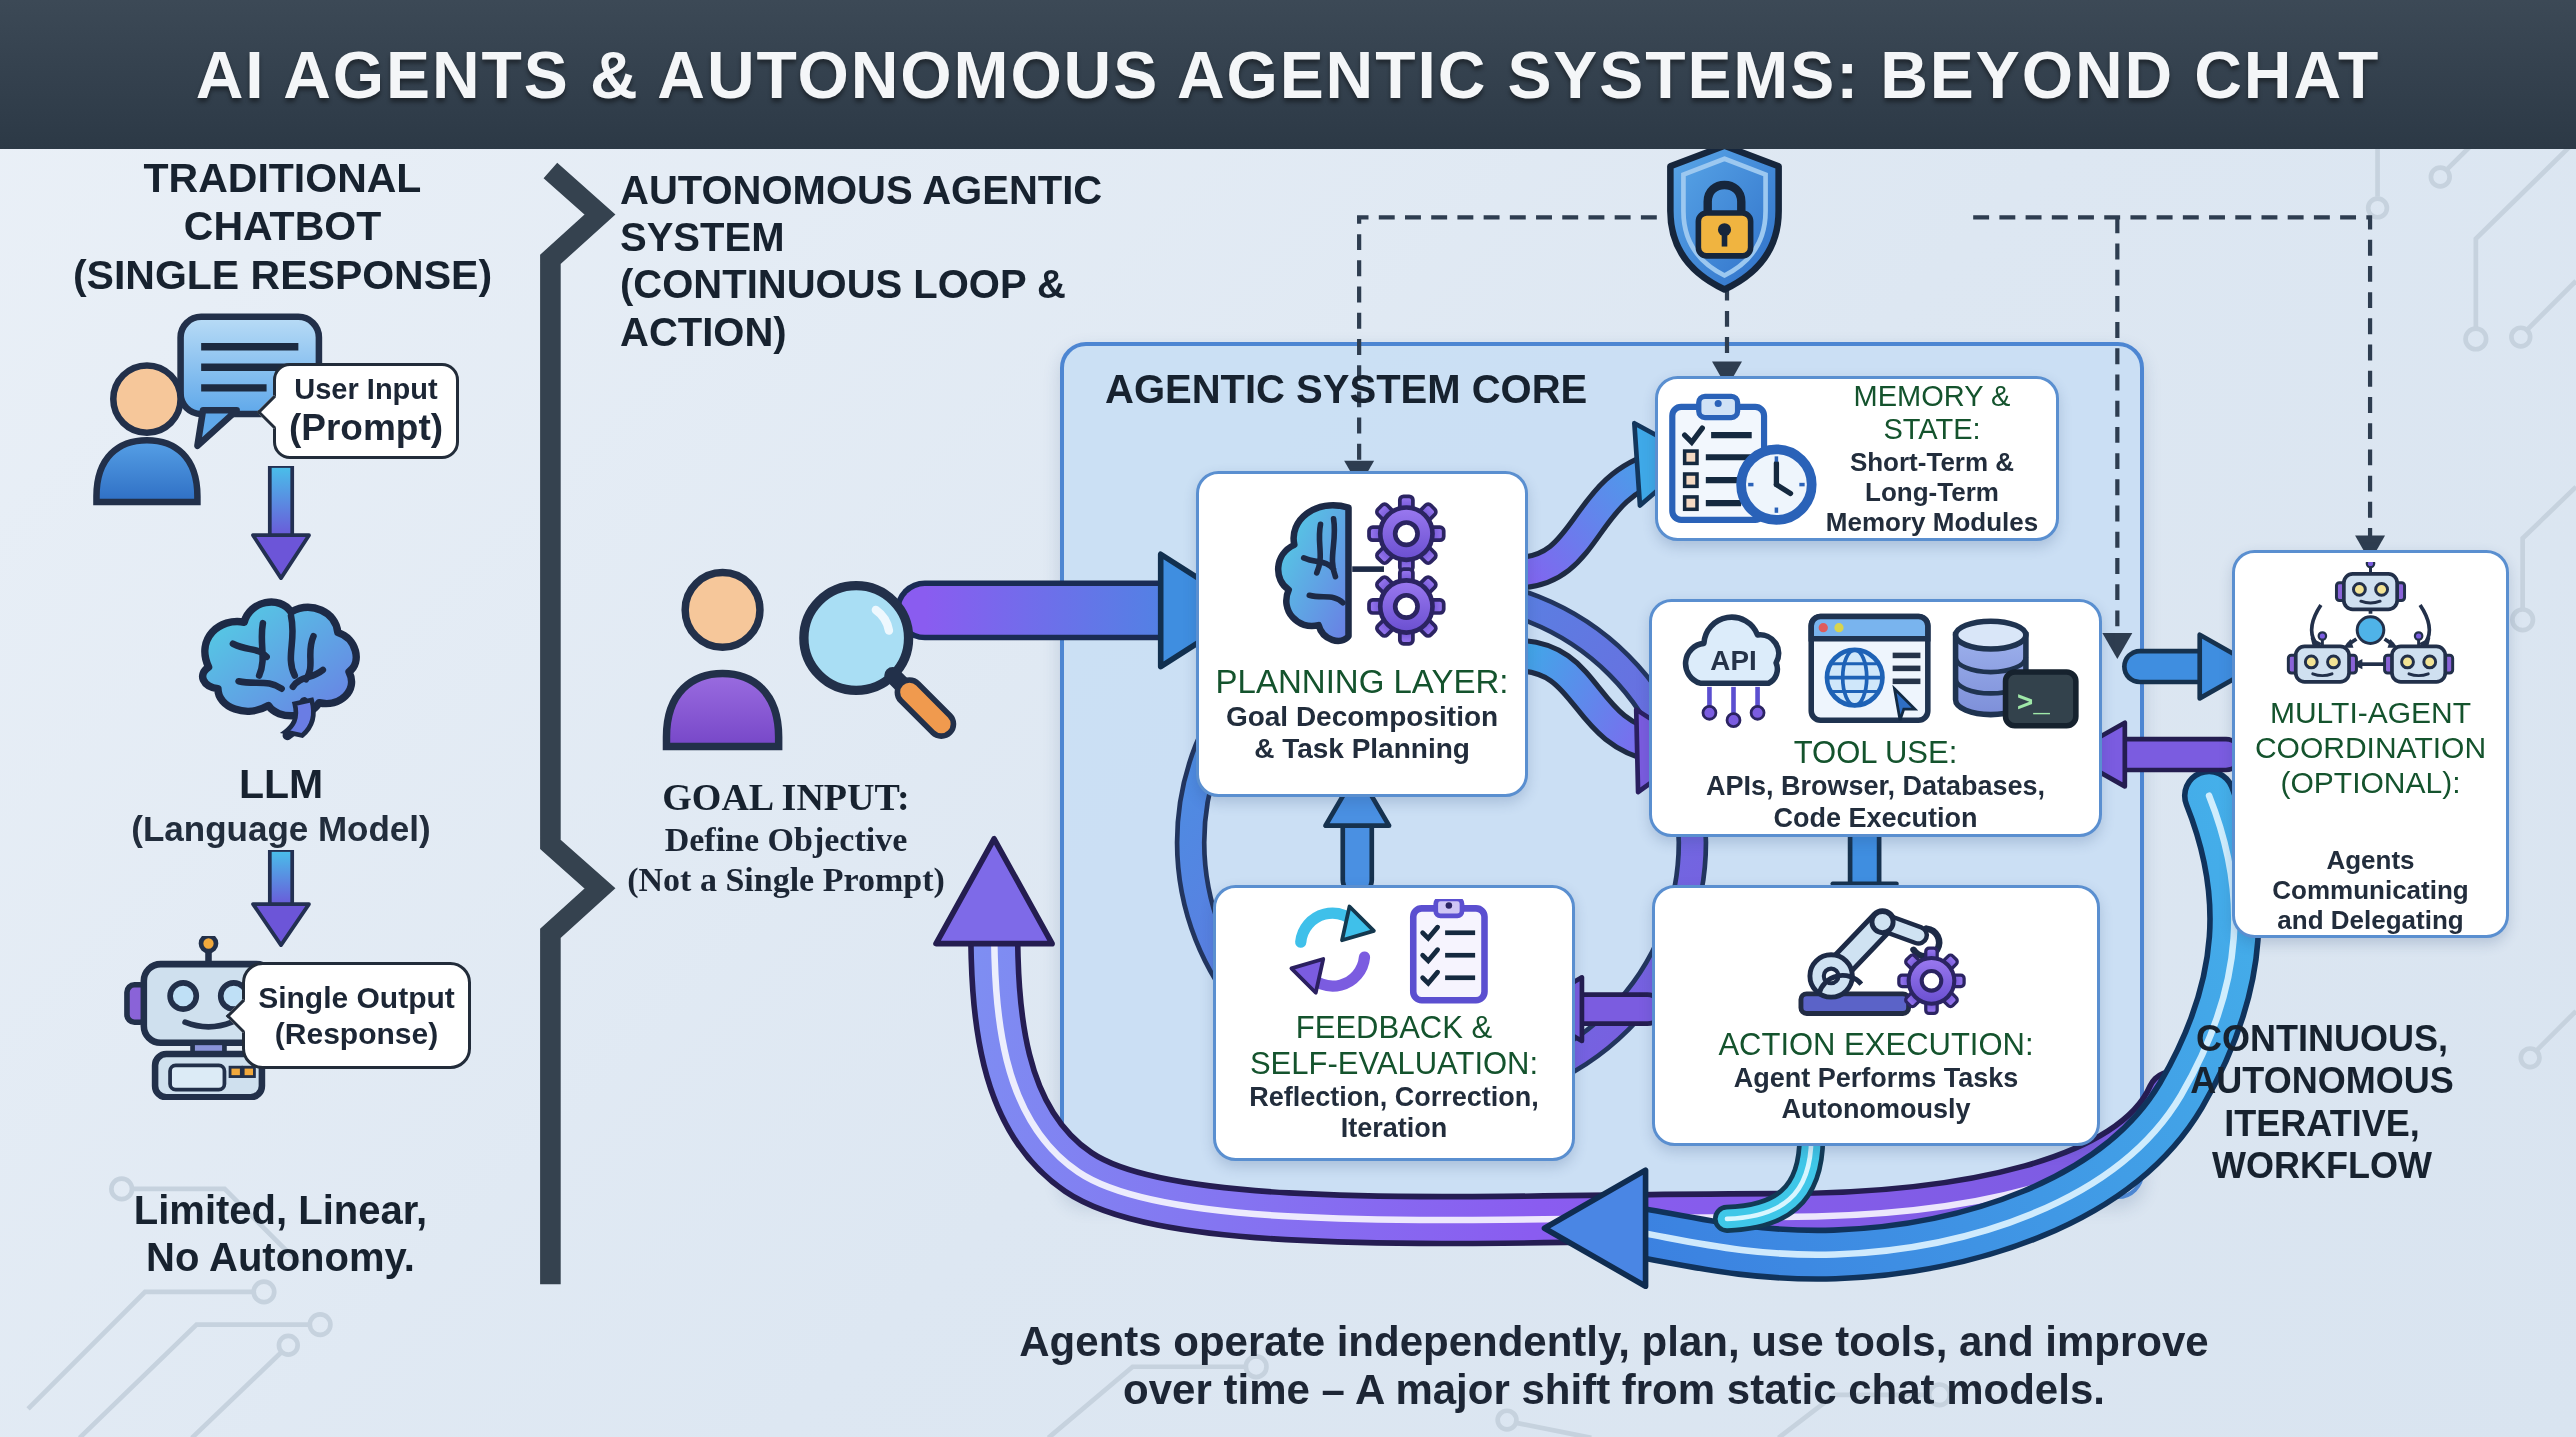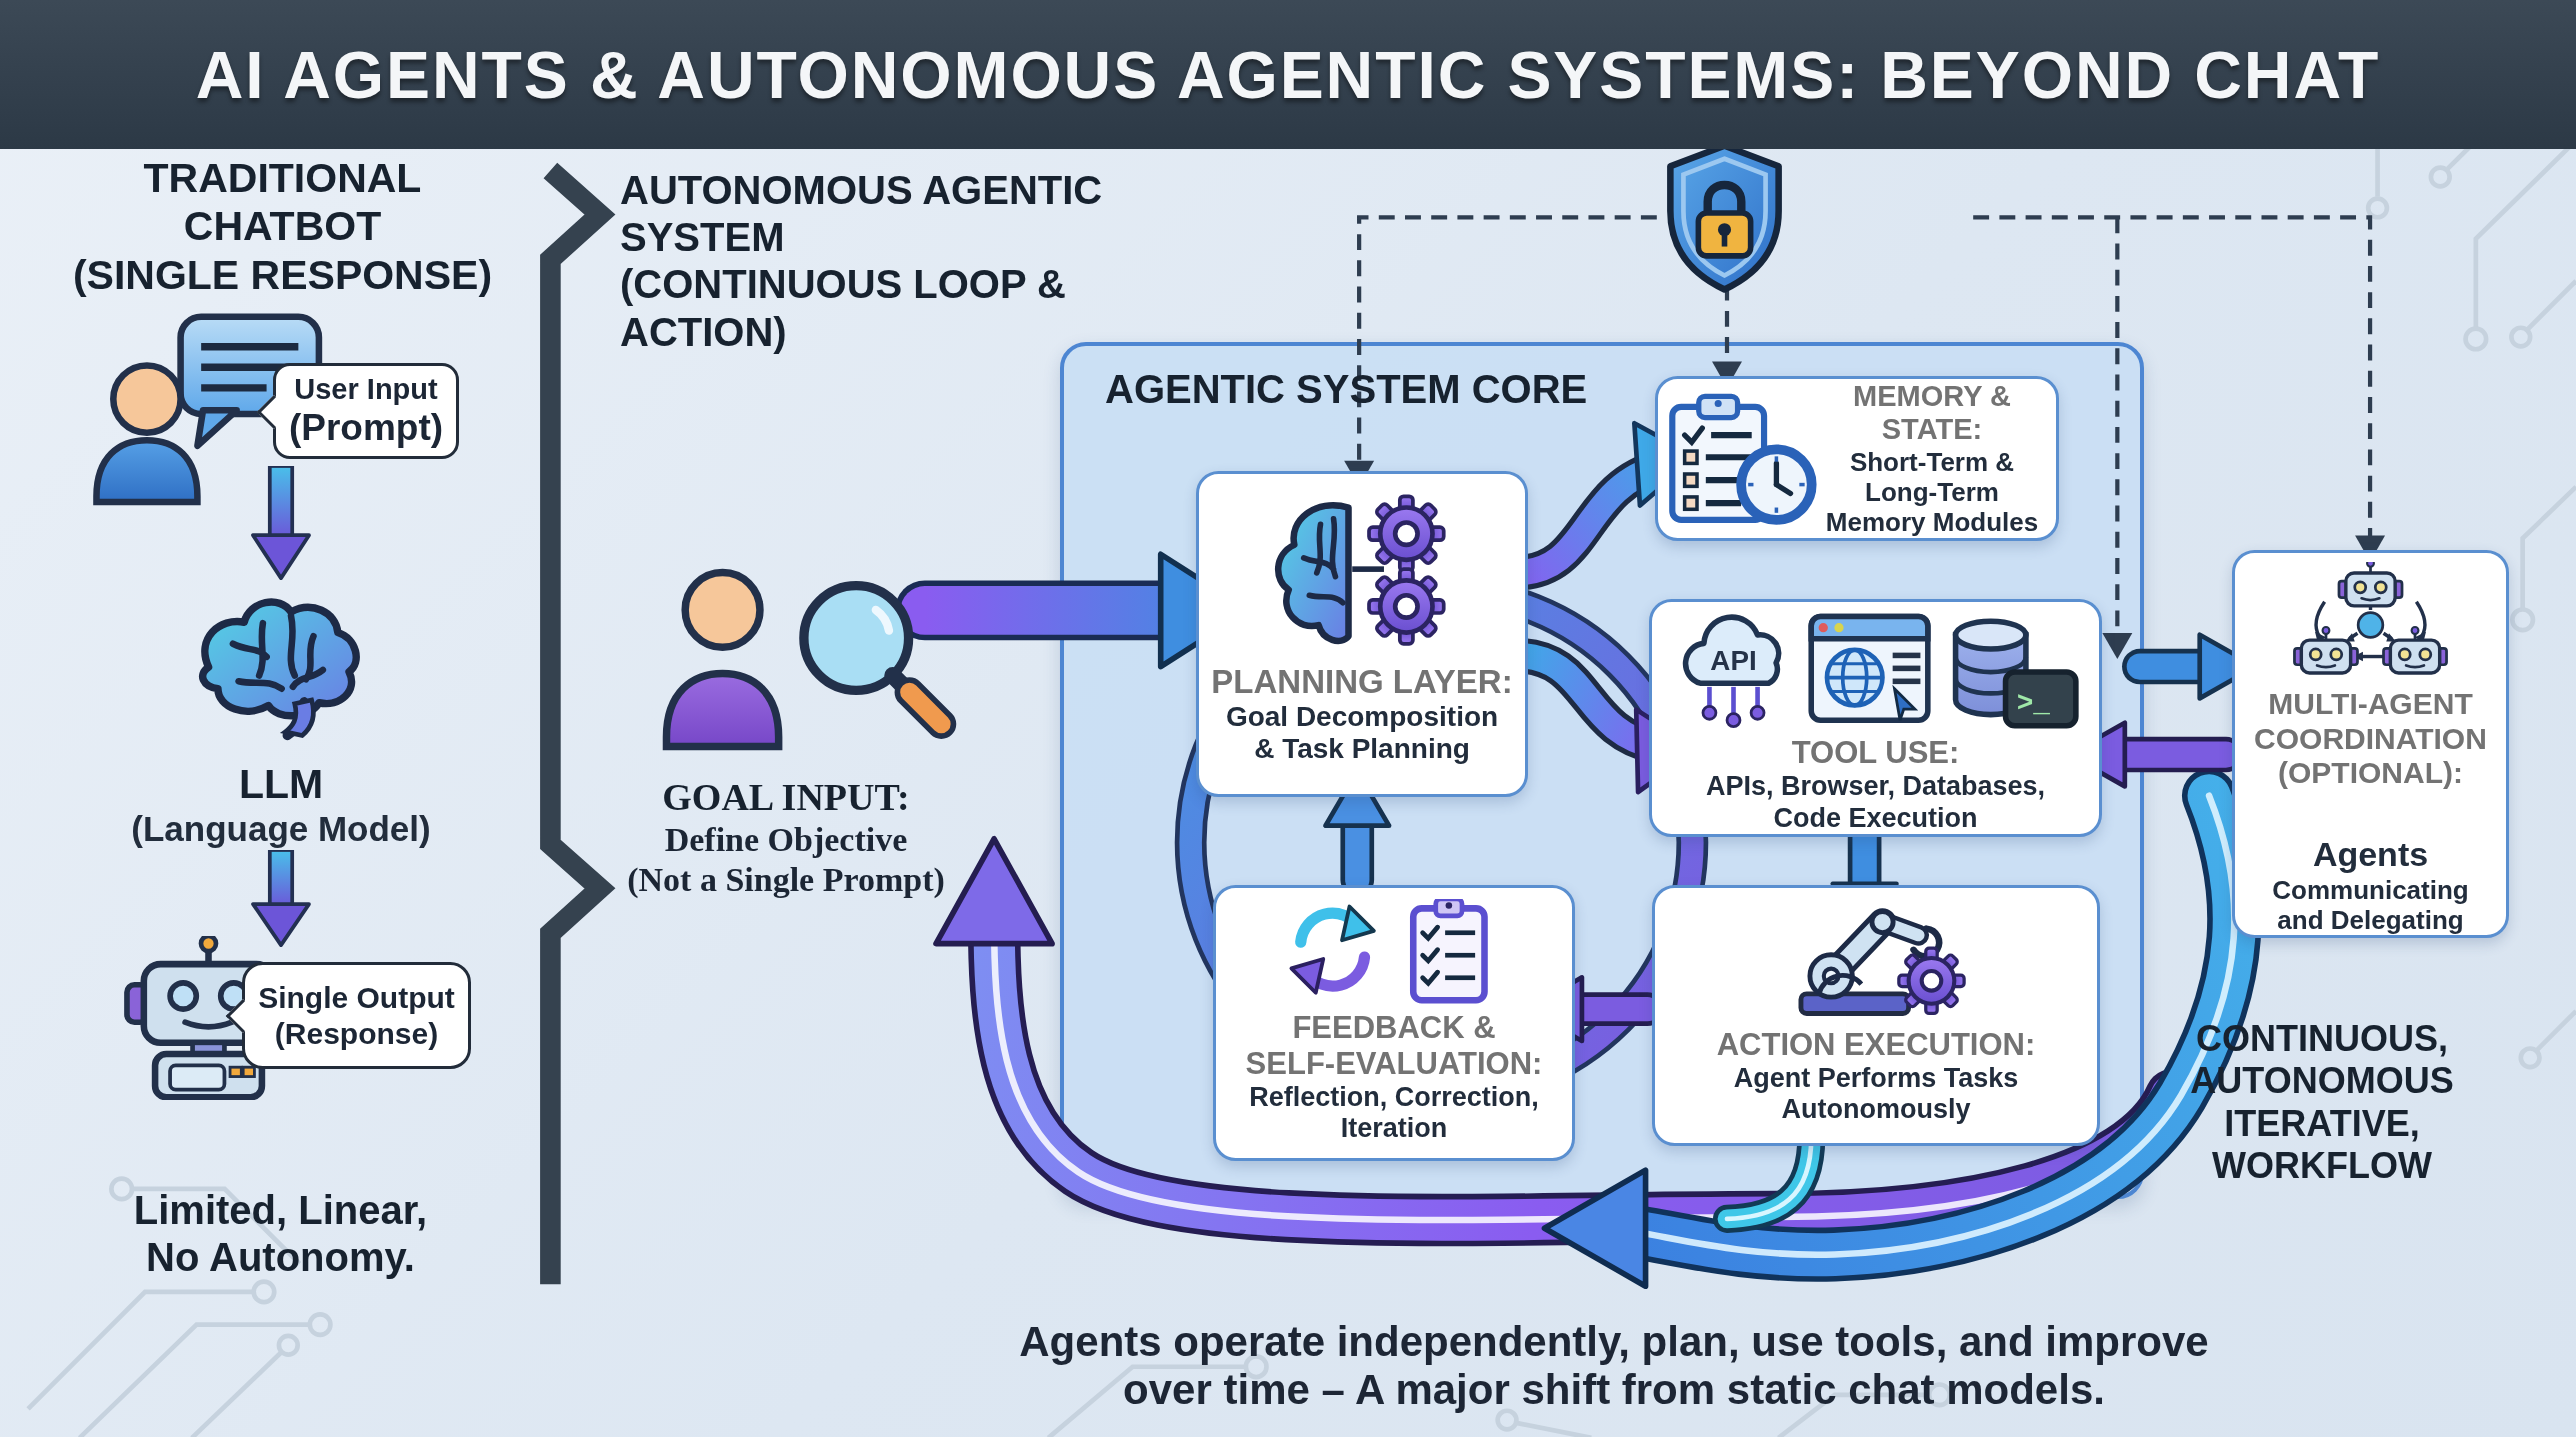--- a/index.html
+++ b/index.html
@@ -12,21 +12,21 @@
             background:linear-gradient(#3c4956,#2c3946);
             display:flex;align-items:center;justify-content:center;}
   #titlebar .t{font-size:66px;font-weight:800;letter-spacing:1.9px;color:#f4f6f8;
                text-shadow:0 3.7px 4.7px rgba(0,0,0,.4);white-space:nowrap;}
   .h-dark{color:#17222f;font-weight:800;}
   .ctr{text-align:center;}
   .ln{line-height:1.18;}
   .box{position:absolute;background:#ffffff;border:3.7px solid #5a8fd0;border-radius:22.5px;
        box-shadow:0 5.6px 13px rgba(40,70,120,.20);display:flex;flex-direction:column;
        align-items:center;justify-content:flex-start;z-index:3;}
-  .bt{font-weight:700;color:#737373;text-align:center;line-height:1.16;}
+  .bt{font-weight:400;color:#14532d;text-align:center;line-height:1.16;}
   .bl{font-weight:600;color:#222d3c;text-align:center;line-height:1.16;}
   #core{left:1060px;top:342px;width:1076px;height:849px;z-index:1;
         background:rgba(202,223,244,.96);border:4.7px solid #4d86d2;border-radius:26px;
         box-shadow:0 7.5px 17px rgba(40,70,120,.18);}
   .lyr0{left:0;top:0;z-index:0;}
   .lyr2{left:0;top:0;z-index:2;}
   .z3{z-index:3;}
   .z4{z-index:4;}
 </style>
 </head>
@@ -516,21 +516,21 @@
       <polygon points="99,60 105,48 111,60" fill="#22304a"></polygon>
       <polygon points="78,104 68,116 82,116" fill="#22304a"></polygon>
       <polygon points="132,104 142,116 128,116" fill="#22304a"></polygon>
       <use href="#bothead" x="105" y="40"></use>
       <use href="#bothead" x="40" y="138"></use>
       <use href="#bothead" x="170" y="138"></use>
     </svg>
     <div class="bt" style="font-size:30px;margin-top:9.4px;">MULTI-AGENT</div>
     <div class="bt" style="font-size:30px;">COORDINATION</div>
     <div class="bt" style="font-size:30px;">(OPTIONAL):</div>
-    <div class="bl" style="font-size:34px;margin-top:44px;">Agents</div>
+    <div class="bl" style="font-size:26px;margin-top:44px;">Agents</div>
     <div class="bl" style="font-size:26px;">Communicating</div>
     <div class="bl" style="font-size:26px;">and Delegating</div>
   </div>
 
   <div class="abs ctr z3" style="left:2144px;top:1018px;width:356px;">
     <div class="h-dark ln" style="font-size:36px;">CONTINUOUS,</div>
     <div class="h-dark ln" style="font-size:36px;">AUTONOMOUS</div>
     <div class="h-dark ln" style="font-size:36px;">ITERATIVE,</div>
     <div class="h-dark ln" style="font-size:36px;">WORKFLOW</div>
   </div>

